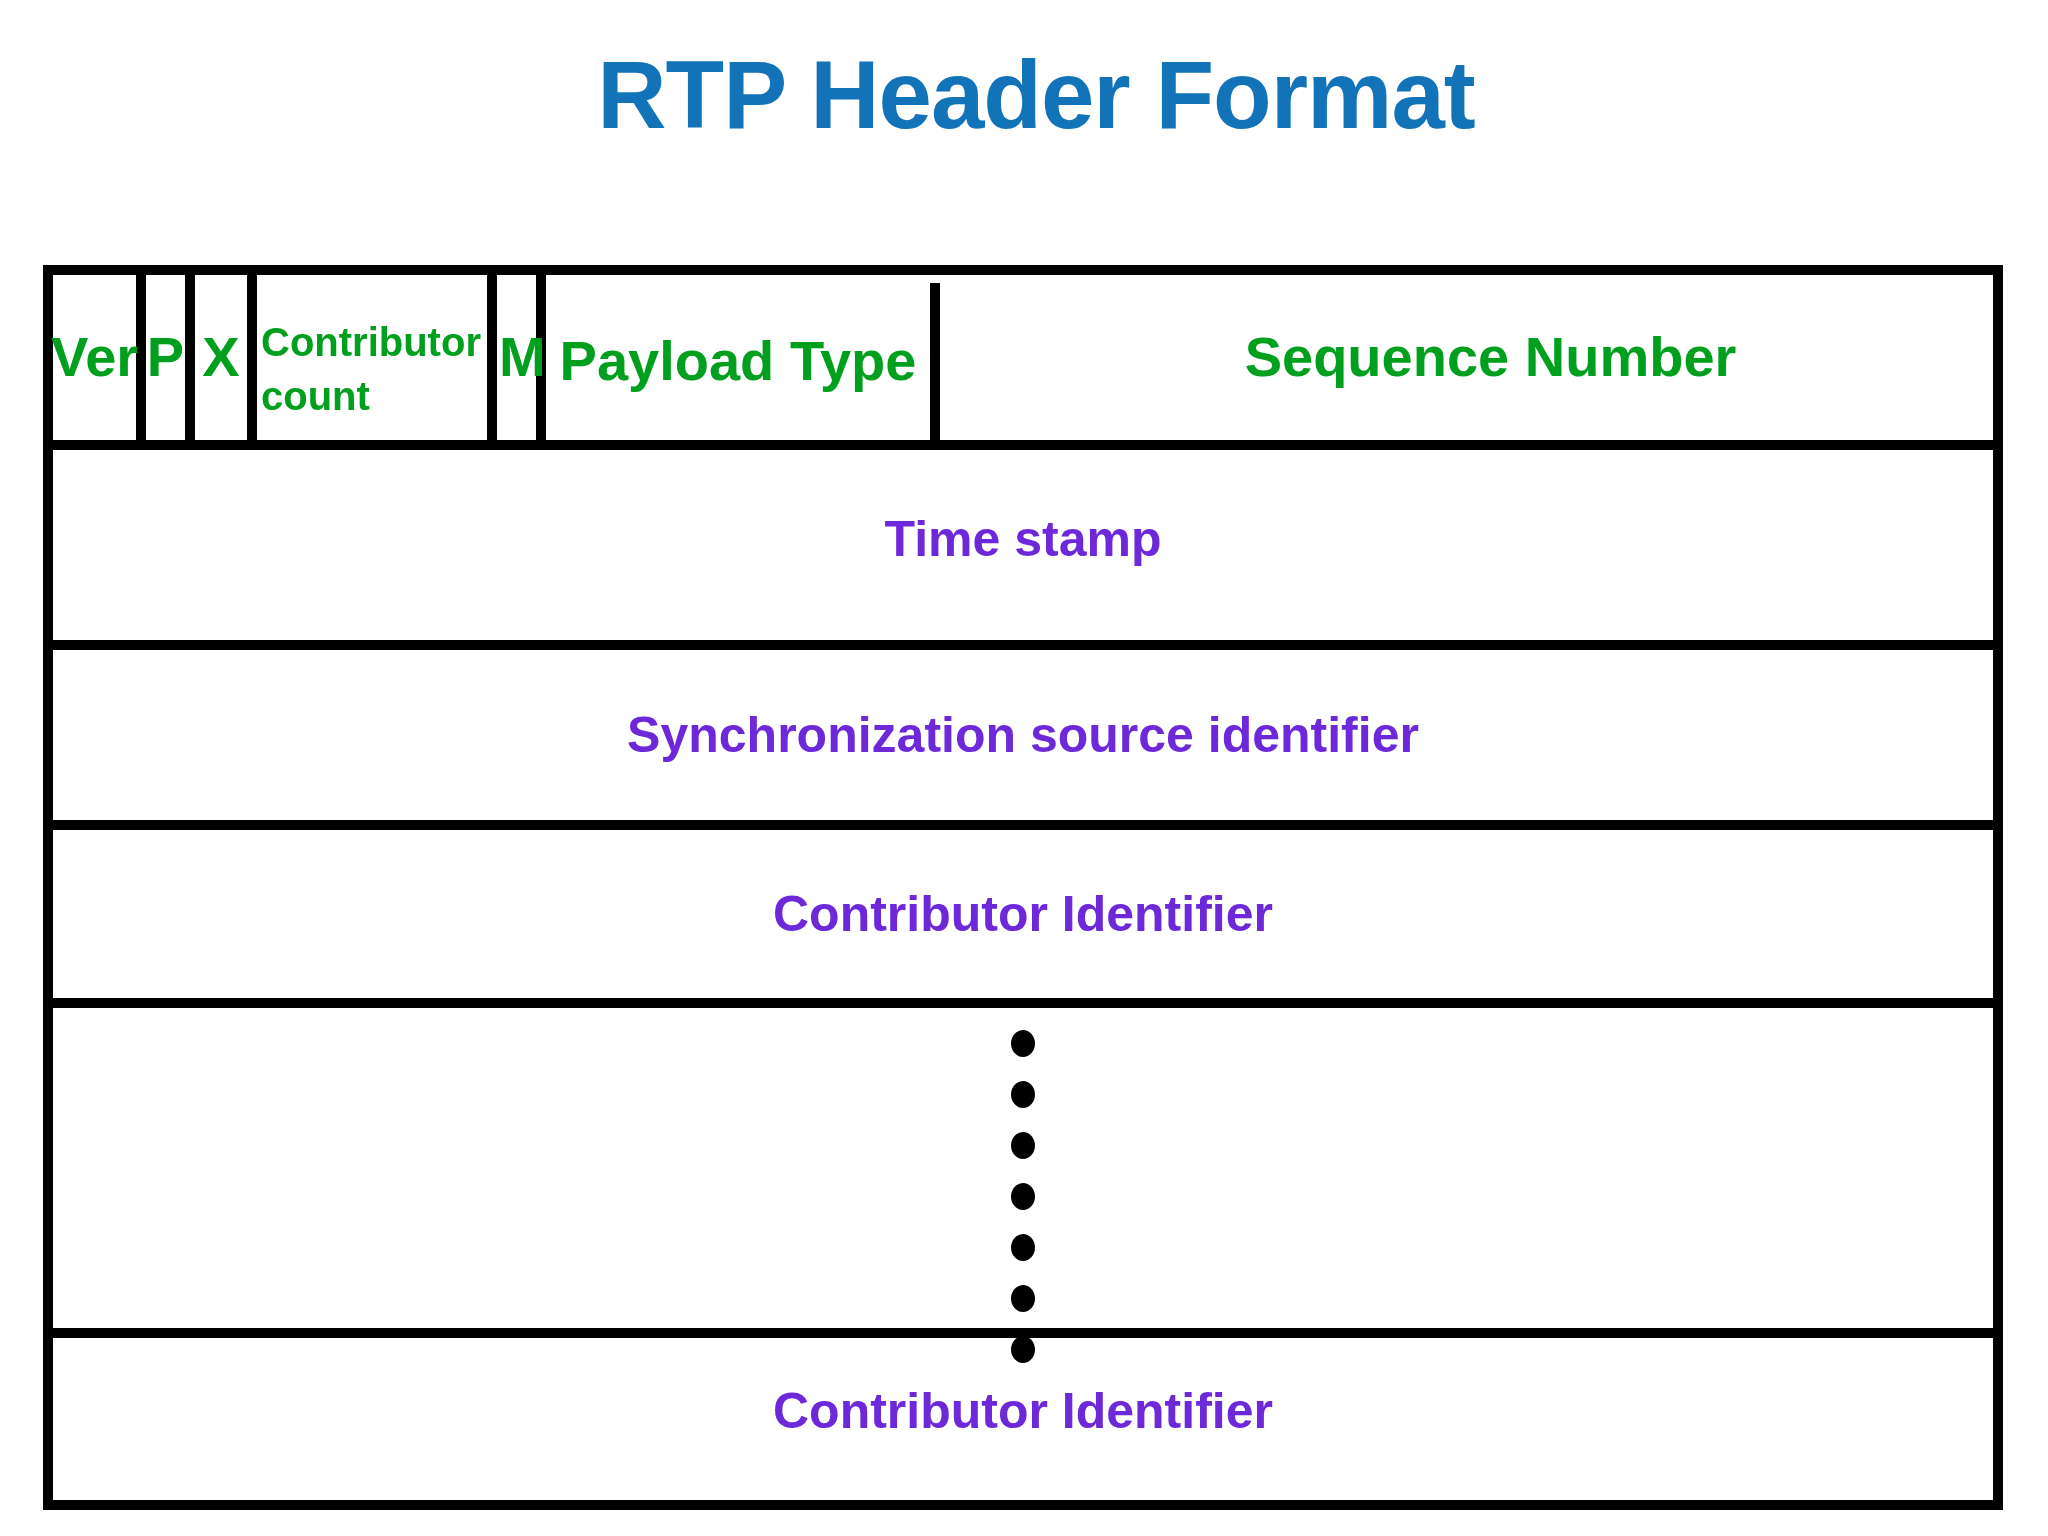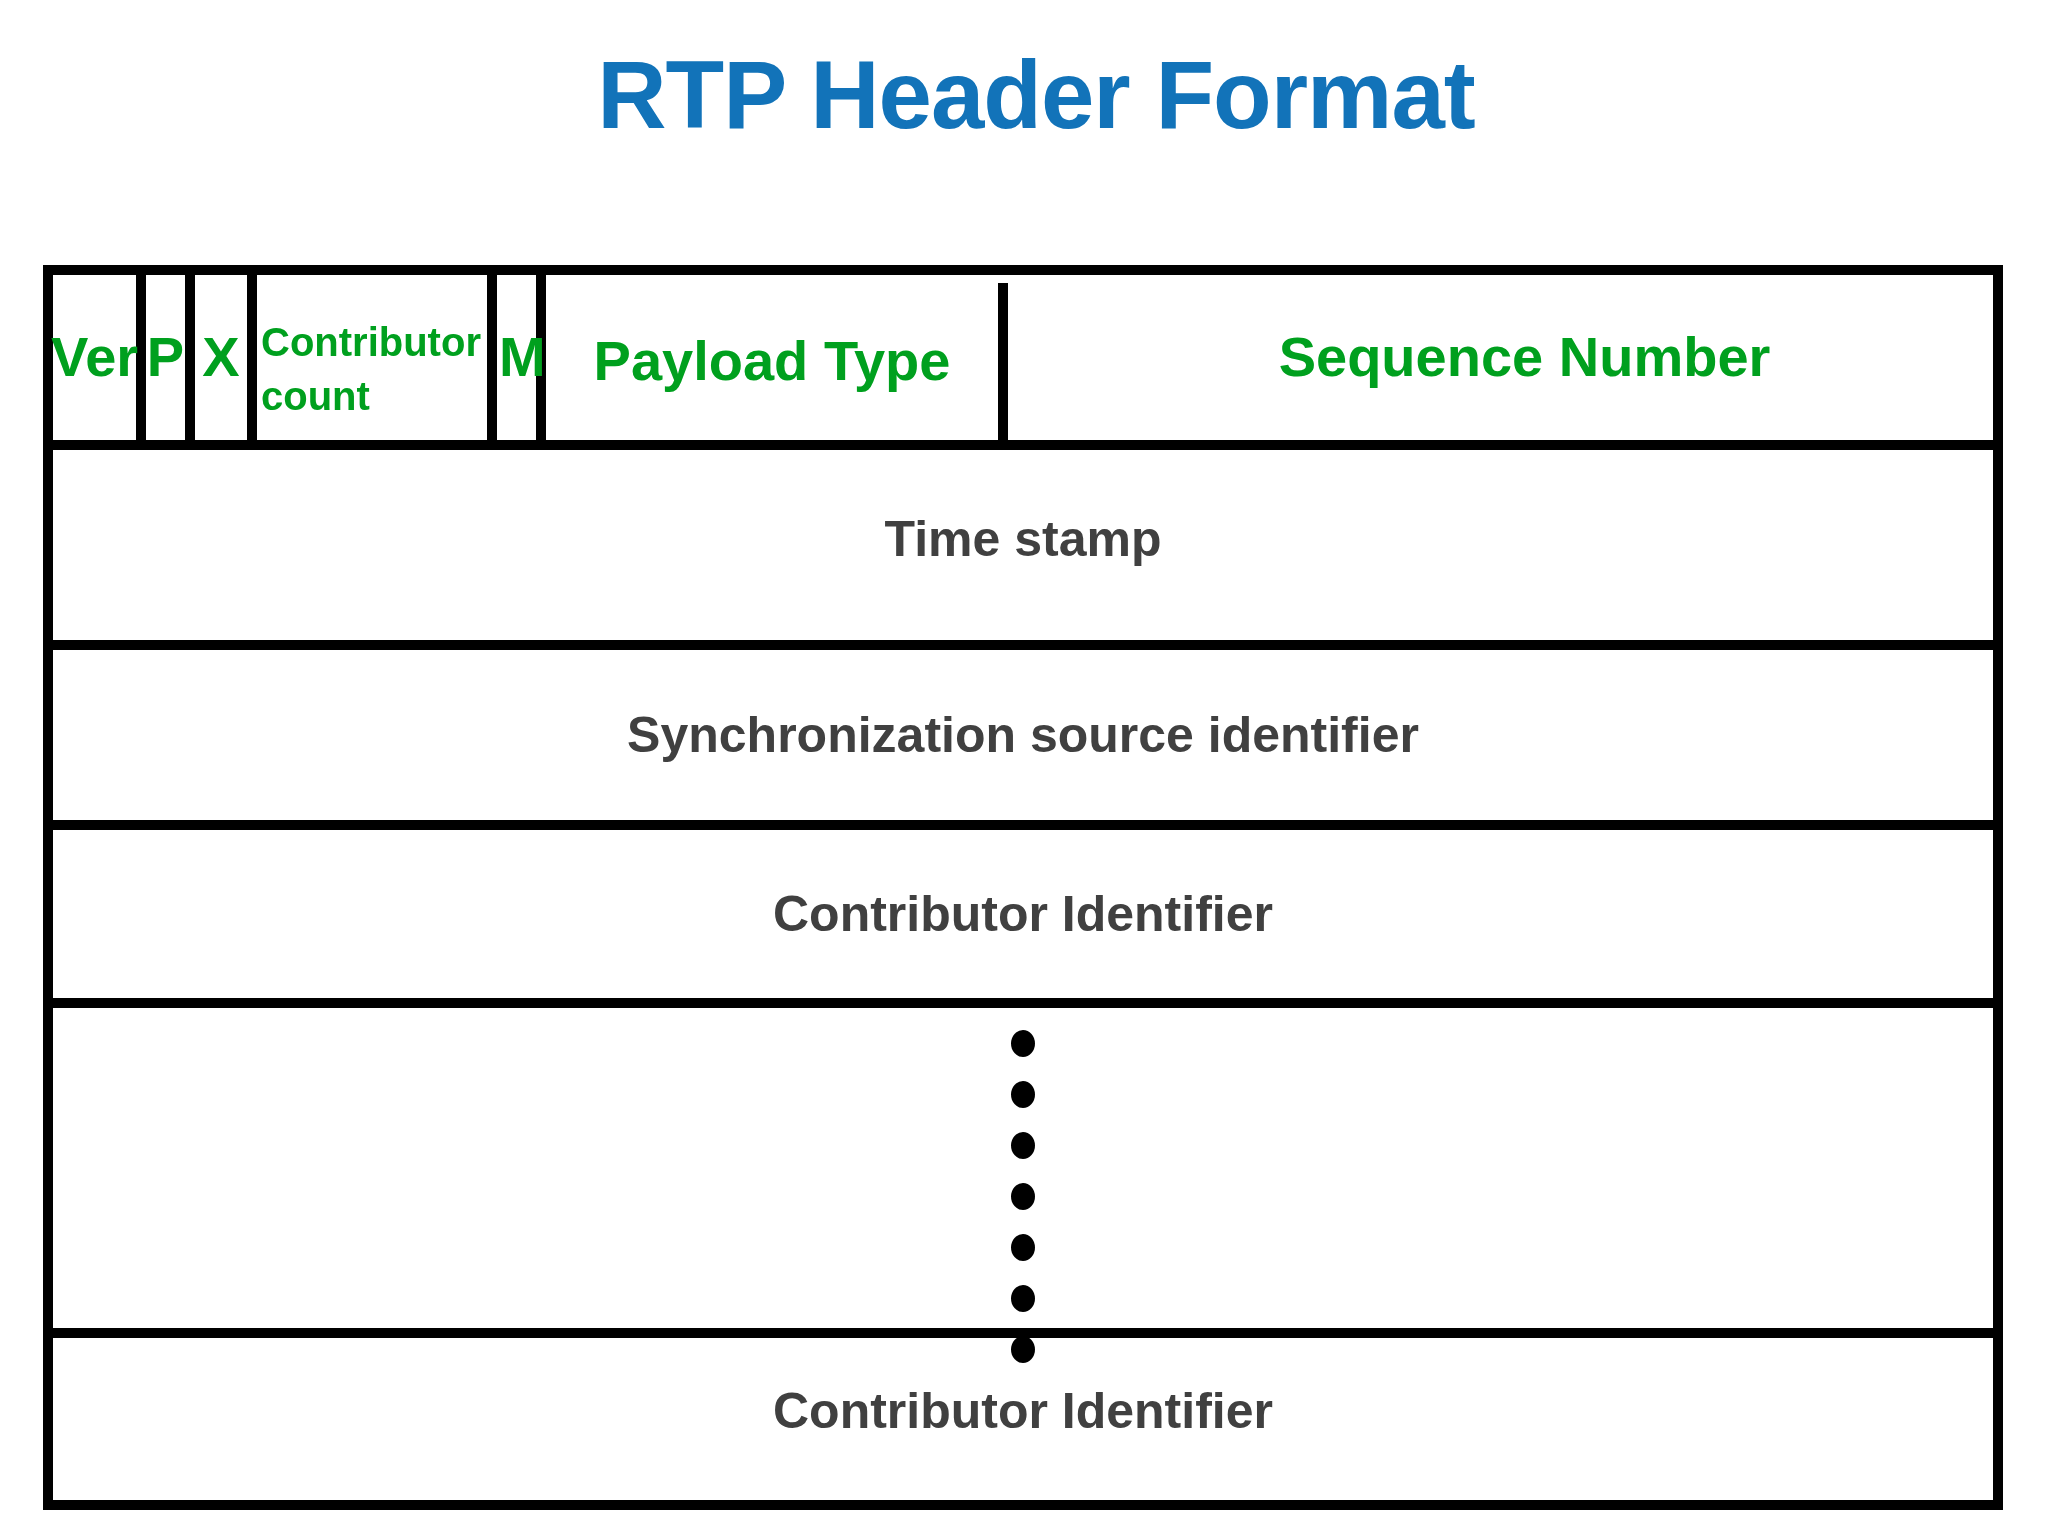--- a/index.html
+++ b/index.html
@@ -70,21 +70,21 @@
     position: relative;
     overflow: visible;
   }
   .cell:last-child { border-right: none; margin-left: 48px; }
 
   .c-ver     { width: 93px; }
   .c-p       { width: 49px; }
   .c-x       { width: 62px; }
   .c-cc      { width: 240px; justify-content: flex-start; align-items: flex-start; }
   .c-m       { width: 49px; justify-content: flex-start; }
-  .c-pt      { width: 462px; margin-top: 8px; }
+  .c-pt      { width: 394px; margin-top: 8px; }
   .c-seq     { flex: 1 1 auto; }
 
   .label {
     color: #00a01e;
     font-weight: bold;
     font-size: 56px;
     line-height: 1.15;
     white-space: nowrap;
   }
   .label-sm { font-size: 40px; }
@@ -96,21 +96,21 @@
     padding: 22px 0 0 4px;
     line-height: 1.35;
     margin-top: 18px;
   }
   .c-m .label { padding-left: 2px; }
 
   
   .wide-label {
     width: 100%;
     text-align: center;
-    color: #404040;
+    color: #6d28d9;
     font-weight: bold;
     font-size: 50px;
     white-space: nowrap;
   }
   .row-timestamp .inner,
   .row-ssrc .inner,
   .row-csrc1 .inner,
   .row-csrc2 .inner {
     display: flex;
     align-items: center;

